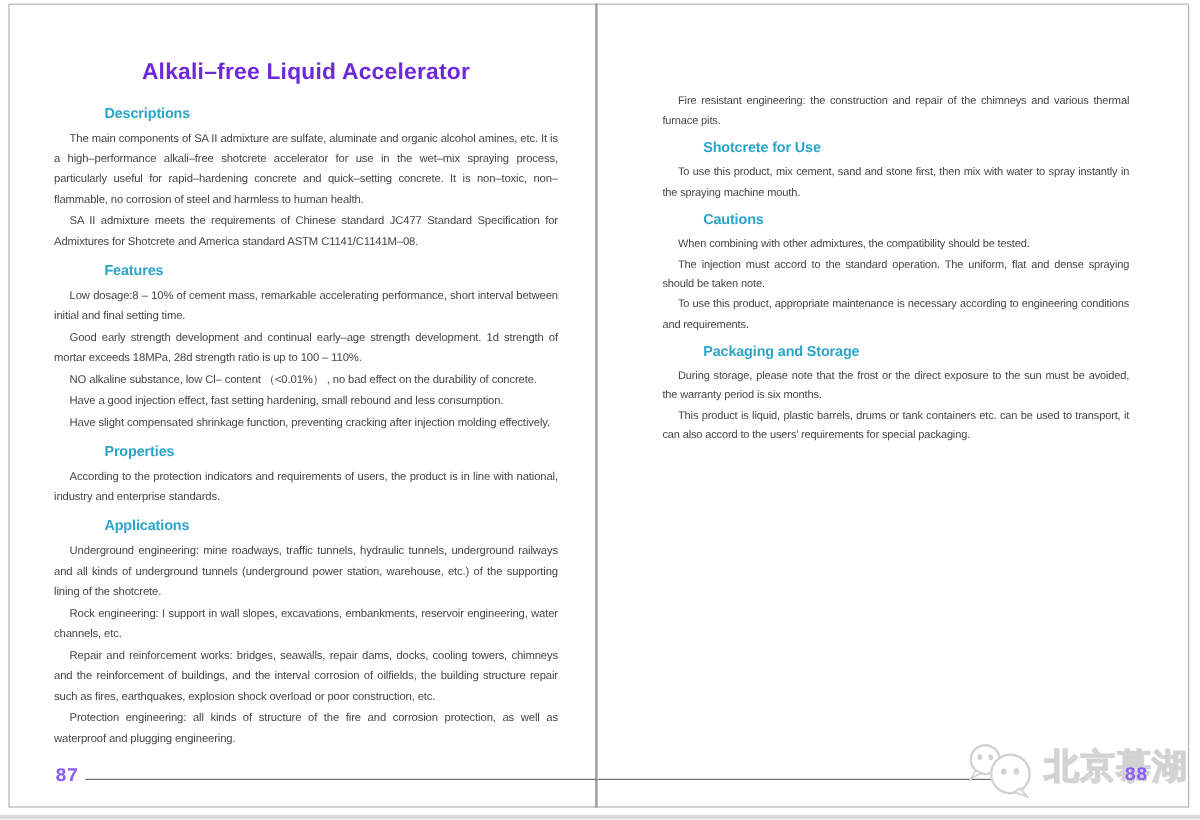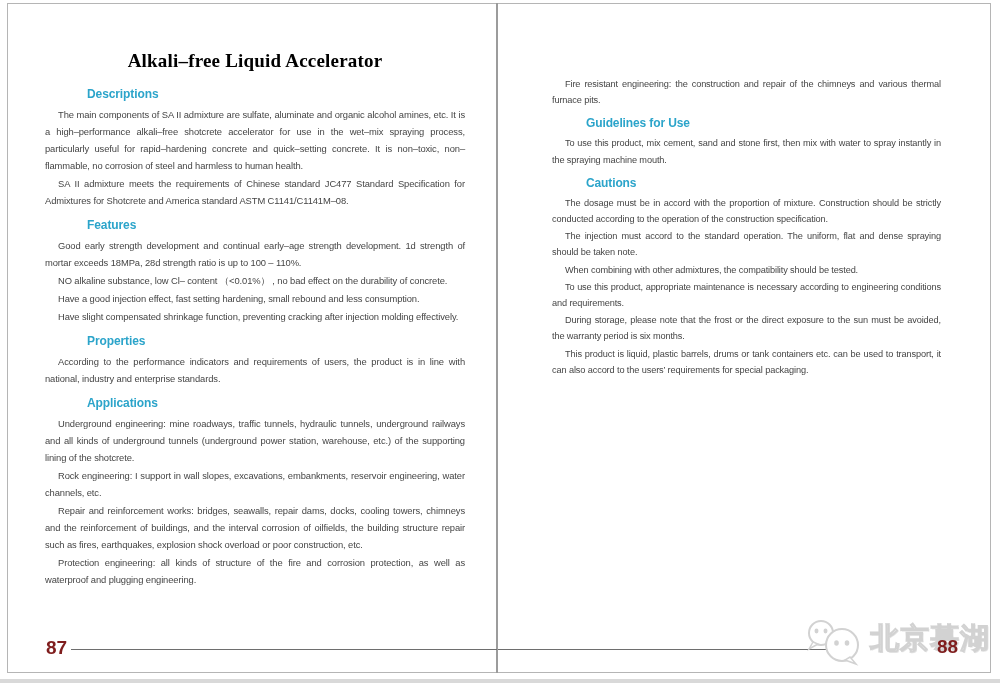--- a/index.html
+++ b/index.html
@@ -14,30 +14,30 @@
   .bottom-strip {
     position:absolute; left:0; bottom:0; width:1000px; height:4px; background:#d9d9d9;
   }
   .divider {
     position:absolute; left:496px; top:3px; width:2px; height:670px; background:#9c9c9c;
   }
   .col { position:absolute; color:#454545; text-align:justify; }
   .col-left  { left:45px;  top:44px; width:420px; font-size:9.4px; line-height:17px;   letter-spacing:-0.1px; }
   .col-right { left:552px; top:76px; width:389px; font-size:9.2px; line-height:16.2px; letter-spacing:-0.12px; }
   .doc-title {
-    text-align:center; color:#000000; font-size:19px; font-weight:bold;
-    line-height:22px; margin:6px 0 15px 0; letter-spacing:0.2px; text-indent:0;font-family:Liberation Serif, serif;
+    text-align:center; color:#6d28d9; font-size:19px; font-weight:bold;
+    line-height:22px; margin:6px 0 15px 0; letter-spacing:0.2px; text-indent:0;
   }
   .h { color:#2ba4ca; font-size:12px; font-weight:bold; text-align:left; line-height:14px;padding-left:20px; }
   .col-left  .h { margin:9px 0 5px 22px; }
   .col-right .h { margin:8px 0 5px 14px; }
   p.bodytext { margin:0 0 1px 0; text-indent:13px; }
   .pageno {
-    position:absolute; font-family:Liberation Sans, sans-serif; font-weight:bold;
-    font-size:19px; color:#7f1d1d; line-height:13px;
+    position:absolute; font-family:Liberation Mono, monospace; font-weight:bold;
+    font-size:16px; color:#8b5cf6; line-height:13px;
   }
   .pn-left  { left:46px;  top:641px; }
   .pn-right { left:937px; top:640px; z-index:3; }
   .rule { position:absolute; height:1px; background:#6e6e6e; }
   .rule-left  { left:71px;  top:649px; width:426px; }
   .rule-right { left:498px; top:649px; width:360px; }
   .watermark { position:absolute; left:800px; top:616px; width:196px; height:54px; z-index:2; }
   .wm-icon { position:absolute; left:0; top:2px; }
   .wm-text {
     position:absolute; left:70px; top:6px; white-space:nowrap;
@@ -54,47 +54,48 @@
   <div class="divider"></div>
 
   <div class="col col-left">
     <div class="doc-title">Alkali–free Liquid Accelerator</div>
 
     <div class="h">Descriptions</div>
     <p class="bodytext">The main components of SA II admixture are sulfate, aluminate and organic alcohol amines, etc. It is a high–performance alkali–free shotcrete accelerator for use in the wet–mix spraying process, particularly useful for rapid–hardening concrete and quick–setting concrete. It is non–toxic, non–flammable, no corrosion of steel and harmless to human health.</p>
     <p class="bodytext">SA II admixture meets the requirements of Chinese standard JC477 Standard Specification for Admixtures for Shotcrete and America standard ASTM C1141/C1141M–08.</p>
 
     <div class="h">Features</div>
+    <p class="bodytext">Low dosage:8 – 10% of cement mass, remarkable accelerating performance, short interval between initial and final setting time.</p>
     <p class="bodytext">Good early strength development and continual early–age strength development. 1d strength of mortar exceeds 18MPa, 28d strength ratio is up to 100 – 110%.</p>
     <p class="bodytext">NO alkaline substance, low Cl– content （&lt;0.01%） , no bad effect on the durability of concrete.</p>
     <p class="bodytext">Have a good injection effect, fast setting hardening, small rebound and less consumption.</p>
     <p class="bodytext">Have slight compensated shrinkage function, preventing cracking after injection molding effectively.</p>
 
     <div class="h">Properties</div>
-    <p class="bodytext">According to the performance indicators and requirements of users, the product is in line with national, industry and enterprise standards.</p>
+    <p class="bodytext">According to the protection indicators and requirements of users, the product is in line with national, industry and enterprise standards.</p>
 
     <div class="h">Applications</div>
     <p class="bodytext">Underground engineering: mine roadways, traffic tunnels, hydraulic tunnels, underground railways and all kinds of underground tunnels (underground power station, warehouse, etc.) of the supporting lining of the shotcrete.</p>
     <p class="bodytext">Rock engineering: I support in wall slopes, excavations, embankments, reservoir engineering, water channels, etc.</p>
     <p class="bodytext">Repair and reinforcement works: bridges, seawalls, repair dams, docks, cooling towers, chimneys and the reinforcement of buildings, and the interval corrosion of oilfields, the building structure repair such as fires, earthquakes, explosion shock overload or poor construction, etc.</p>
     <p class="bodytext">Protection engineering: all kinds of structure of the fire and corrosion protection, as well as waterproof and plugging engineering.</p>
   </div>
 
   <div class="col col-right">
     <p class="bodytext">Fire resistant engineering: the construction and repair of the chimneys and various thermal furnace pits.</p>
 
-    <div class="h">Guidelines for Use</div>
+    <div class="h">Shotcrete for Use</div>
     <p class="bodytext">To use this product, mix cement, sand and stone first, then mix with water to spray instantly in the spraying machine mouth.</p>
 
     <div class="h">Cautions</div>
-    <p class="bodytext">The dosage must be in accord with the proportion of mixture. Construction should be strictly conducted according to the operation of the construction specification.</p>
+    <p class="bodytext">When combining with other admixtures, the compatibility should be tested.</p>
     <p class="bodytext">The injection must accord to the standard operation. The uniform, flat and dense spraying should be taken note.</p>
-    <p class="bodytext">When combining with other admixtures, the compatibility should be tested.</p>
     <p class="bodytext">To use this product, appropriate maintenance is necessary according to engineering conditions and requirements.</p>
 
+    <div class="h">Packaging and Storage</div>
     <p class="bodytext">During storage, please note that the frost or the direct exposure to the sun must be avoided, the warranty period is six months.</p>
     <p class="bodytext">This product is liquid, plastic barrels, drums or tank containers etc. can be used to transport, it can also accord to the users’ requirements for special packaging.</p>
   </div>
 
   <div class="pageno pn-left">87</div>
   <div class="rule rule-left"></div>
   <div class="rule rule-right"></div>
   <div class="pageno pn-right">88</div>
 
   <div class="watermark">

